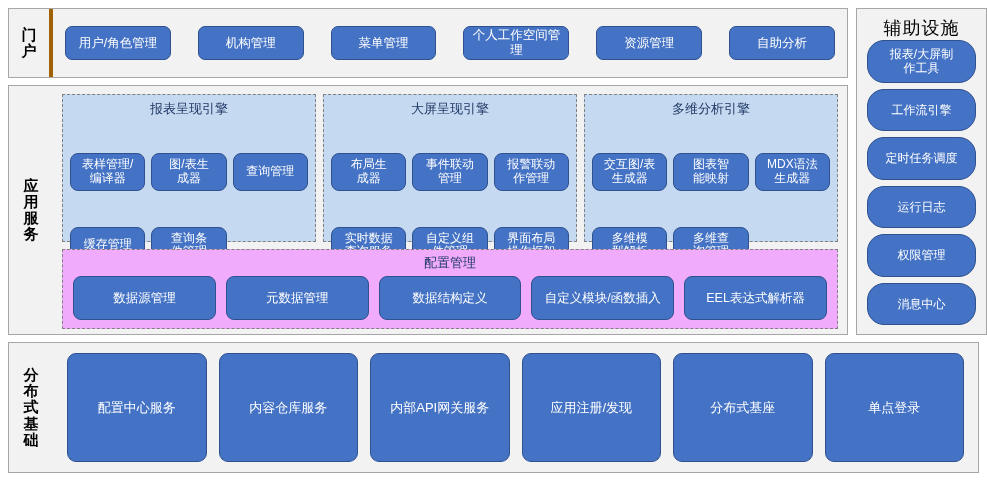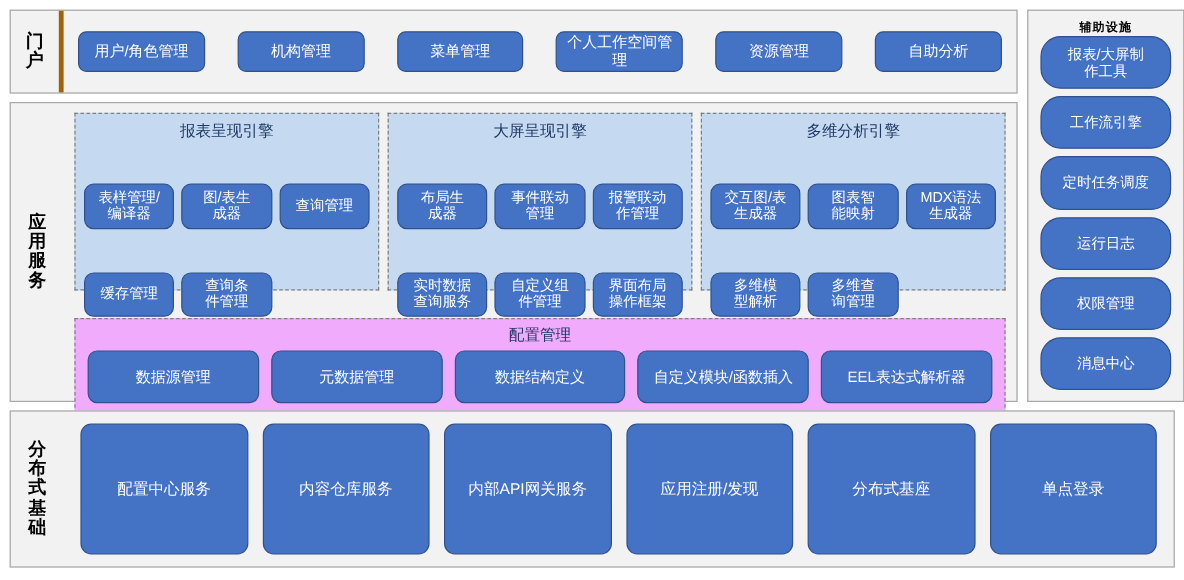--- a/index.html
+++ b/index.html
@@ -107,21 +107,21 @@
     max-width: 140px;
     font-size: 12.5px;
   }
 
   
   #app-section { height: 250px; }
   #app-body {
     flex: 1;
     display: flex;
     flex-direction: column;
-    gap: 23px;
+    gap: 7px;
     padding: 8px 9px 9px 9px;
     box-sizing: border-box;
   }
   #engines-row {
     display: flex;
     flex-direction: row;
     gap: 7px;
     height: 148px;
   }
   .engine-panel {
@@ -193,22 +193,22 @@
     width: 131px;
     flex: 0 0 131px;
     flex-direction: column;
     align-items: stretch;
     padding: 7px 10px 9px 10px;
     box-sizing: border-box;
     height: 327px;
   }
   #aux-title {
     text-align: center;
-    font-size: 10px;
-    font-weight: bold;
+    font-size: 18px;
+    font-weight: normal;
     color: #000000;
     letter-spacing: 1px;
     margin-bottom: 0;
     flex: 0 0 auto;
   }
   #aux-list {
     flex: 1;
     display: flex;
     flex-direction: column;
     justify-content: space-between;

